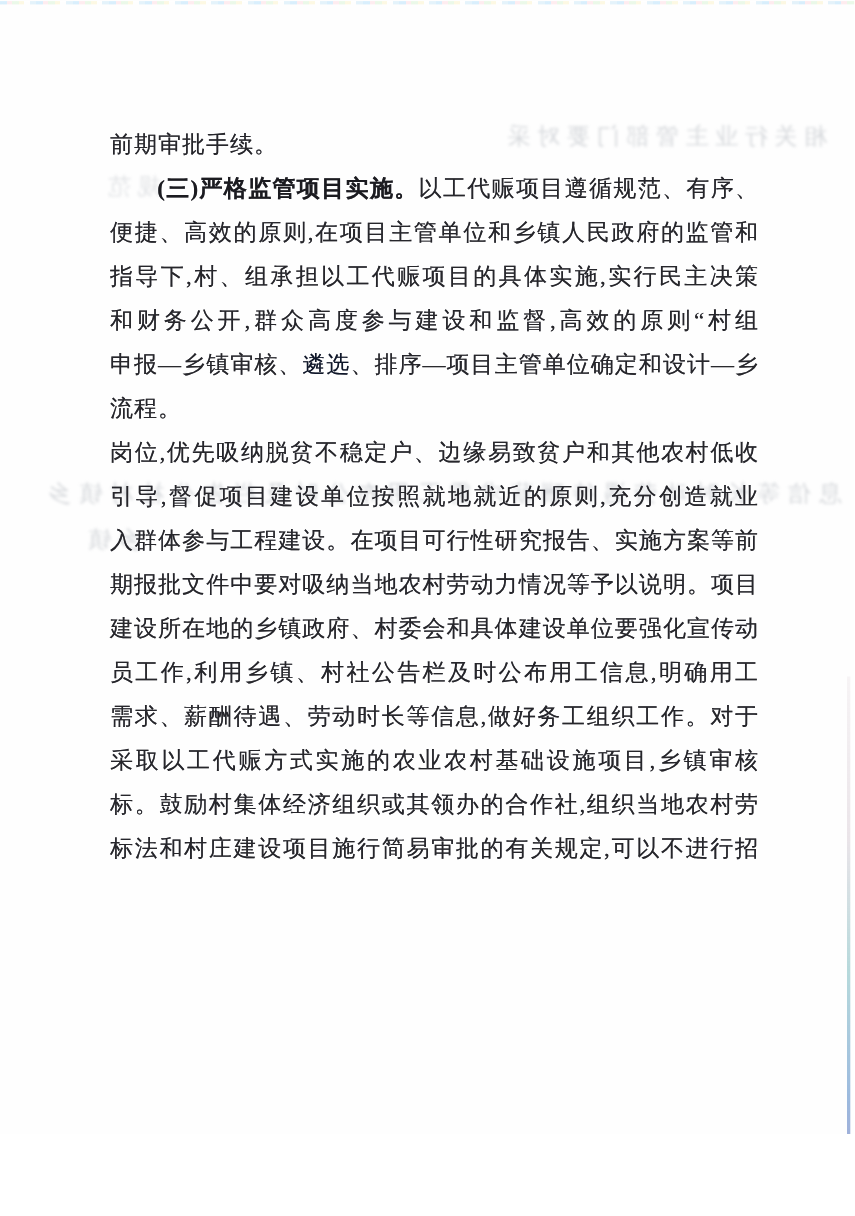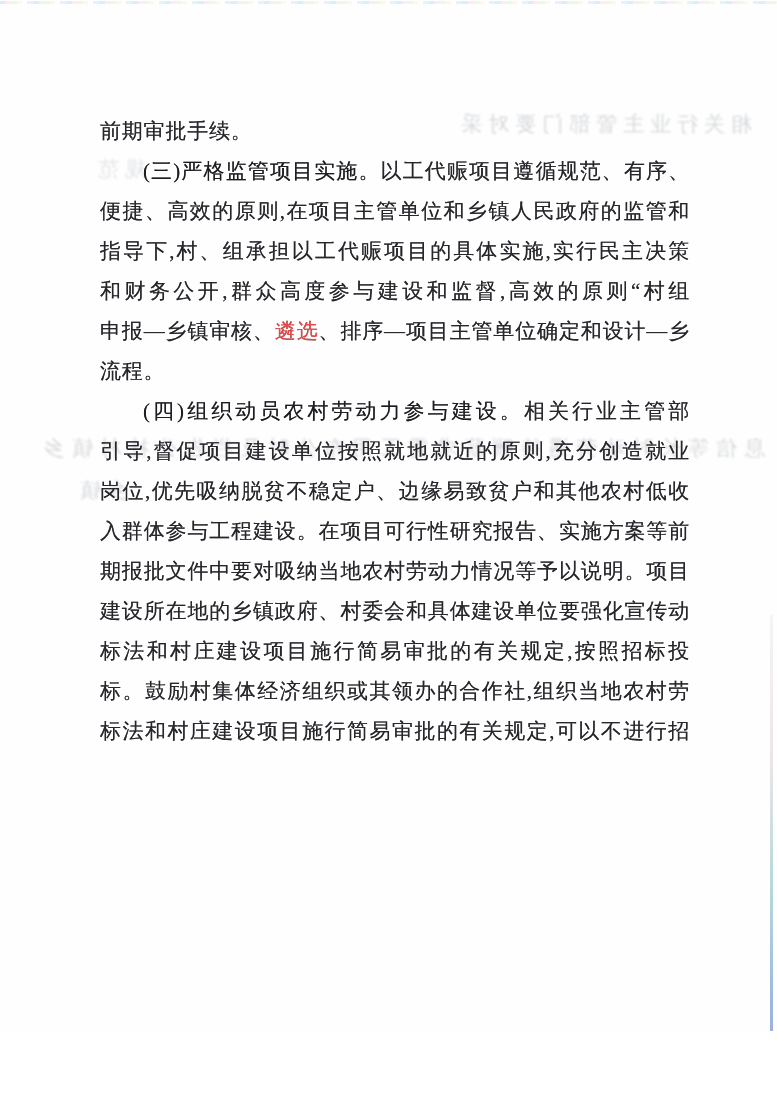--- a/index.html
+++ b/index.html
@@ -57,24 +57,24 @@
     text-shadow: 0 0 .6px rgba(25,25,35,.65);
     white-space: normal;
   }
   .line.fill {
     text-align: justify;
     text-align-last: justify;
     text-justify: inter-character;
   }
   .line.indent { text-indent: 43px; }
   .line .bold {
-    font-weight: 400;
+    font-weight: 700;
     color: #1b1b20;
   }
-  .line .tint { color: #ef4444; }
+  .line .tint { color: #0f172a; }
   .page-number {
     position: absolute;
     left: 612px; top: 1029px;
     font-size: 19px;
     letter-spacing: 4px;
     color: #2e2e33;
     text-shadow: 0 0 .5px rgba(30,30,40,.6);
   }
   
   .ghost {
@@ -106,26 +106,27 @@
   <div class="ghost ghost-d">规范</div>
 
   <div class="text-block">
       <div class="line"><span class="">前期审批手续。</span></div>
       <div class="line fill indent"><span class="bold ">(三)严格监管项目实施。</span><span class="">以工代赈项目遵循规范、有序、</span></div>
       <div class="line fill"><span class="">便捷、高效的原则,在项目主管单位和乡镇人民政府的监管和</span></div>
       <div class="line fill"><span class="">指导下,村、组承担以工代赈项目的具体实施,实行民主决策</span></div>
       <div class="line fill"><span class="">和财务公开,群众高度参与建设和监督,高效的原则“村组</span></div>
       <div class="line fill"><span class="">申报—乡镇审核、</span><span class="tint">遴选</span><span class="">、排序—项目主管单位确定和设计—乡</span></div>
       <div class="line"><span class="">流程。</span></div>
-      <div class="line fill indent"><span class="bold ">(四)组织动员农村劳动力参与建设。</span><span class="">相关行业主管部</span></div>
+      <div class="line fill"><span class="">岗位,优先吸纳脱贫不稳定户、边缘易致贫户和其他农村低收</span></div>
       <div class="line fill"><span class="">引导,督促项目建设单位按照就地就近的原则,充分创造就业</span></div>
-      <div class="line fill"><span class="">岗位,优先吸纳脱贫不稳定户、边缘易致贫户和其他农村低收</span></div>
       <div class="line fill"><span class="">入群体参与工程建设。在项目可行性研究报告、实施方案等前</span></div>
       <div class="line fill"><span class="">期报批文件中要对吸纳当地农村劳动力情况等予以说明。项目</span></div>
       <div class="line fill"><span class="">建设所在地的乡镇政府、村委会和具体建设单位要强化宣传动</span></div>
-      <div class="line fill"><span class="">标法和村庄建设项目施行简易审批的有关规定,按照招标投</span></div>
+      <div class="line fill"><span class="">员工作,利用乡镇、村社公告栏及时公布用工信息,明确用工</span></div>
+      <div class="line fill"><span class="">需求、薪酬待遇、劳动时长等信息,做好务工组织工作。对于</span></div>
+      <div class="line fill"><span class="">采取以工代赈方式实施的农业农村基础设施项目,乡镇审核</span></div>
       <div class="line fill"><span class="">标。鼓励村集体经济组织或其领办的合作社,组织当地农村劳</span></div>
       <div class="line fill"><span class="">标法和村庄建设项目施行简易审批的有关规定,可以不进行招</span></div>
     </div>
 
   <div class="page-number">- 7 -</div>
 
 </div>
 
 </body></html>

